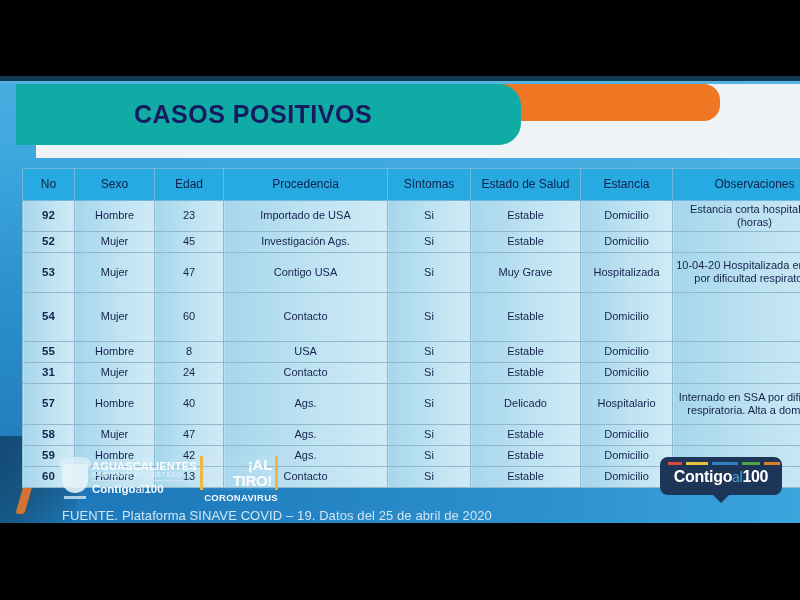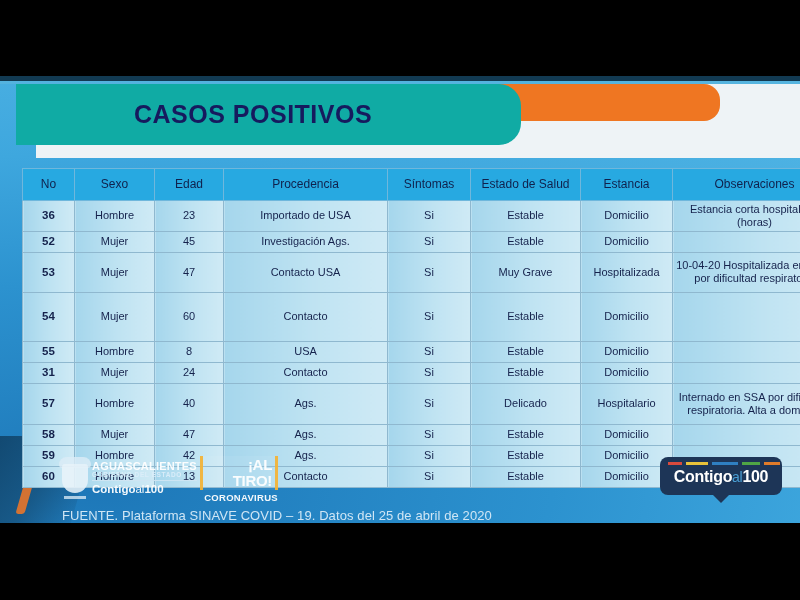--- a/index.html
+++ b/index.html
@@ -337,21 +337,21 @@
             <th class="c-edad">Edad</th>
             <th class="c-proc">Procedencia</th>
             <th class="c-sint">Síntomas</th>
             <th class="c-edo">Estado de Salud</th>
             <th class="c-est">Estancia</th>
             <th class="c-obs">Observaciones</th>
           </tr>
         </thead>
         <tbody>
           <tr style="height:23px">
-            <td class="no">36</td>
+            <td class="no">92</td>
             <td>Hombre</td>
             <td>23</td>
             <td>Importado de USA</td>
             <td>Si</td>
             <td>Estable</td>
             <td>Domicilio</td>
             <td>Estancia corta hospitalaria (horas)</td>
           </tr>
           <tr style="height:21px">
             <td class="no">52</td>
@@ -360,21 +360,21 @@
             <td>Investigación Ags.</td>
             <td>Si</td>
             <td>Estable</td>
             <td>Domicilio</td>
             <td></td>
           </tr>
           <tr style="height:40px">
             <td class="no">53</td>
             <td>Mujer</td>
             <td>47</td>
-            <td>Contacto USA</td>
+            <td>Contigo USA</td>
             <td>Si</td>
             <td>Muy Grave</td>
             <td>Hospitalizada</td>
             <td>10-04-20 Hospitalizada en SSA, por dificultad respiratoria</td>
           </tr>
           <tr style="height:49px">
             <td class="no">54</td>
             <td>Mujer</td>
             <td>60</td>
             <td>Contacto</td>

